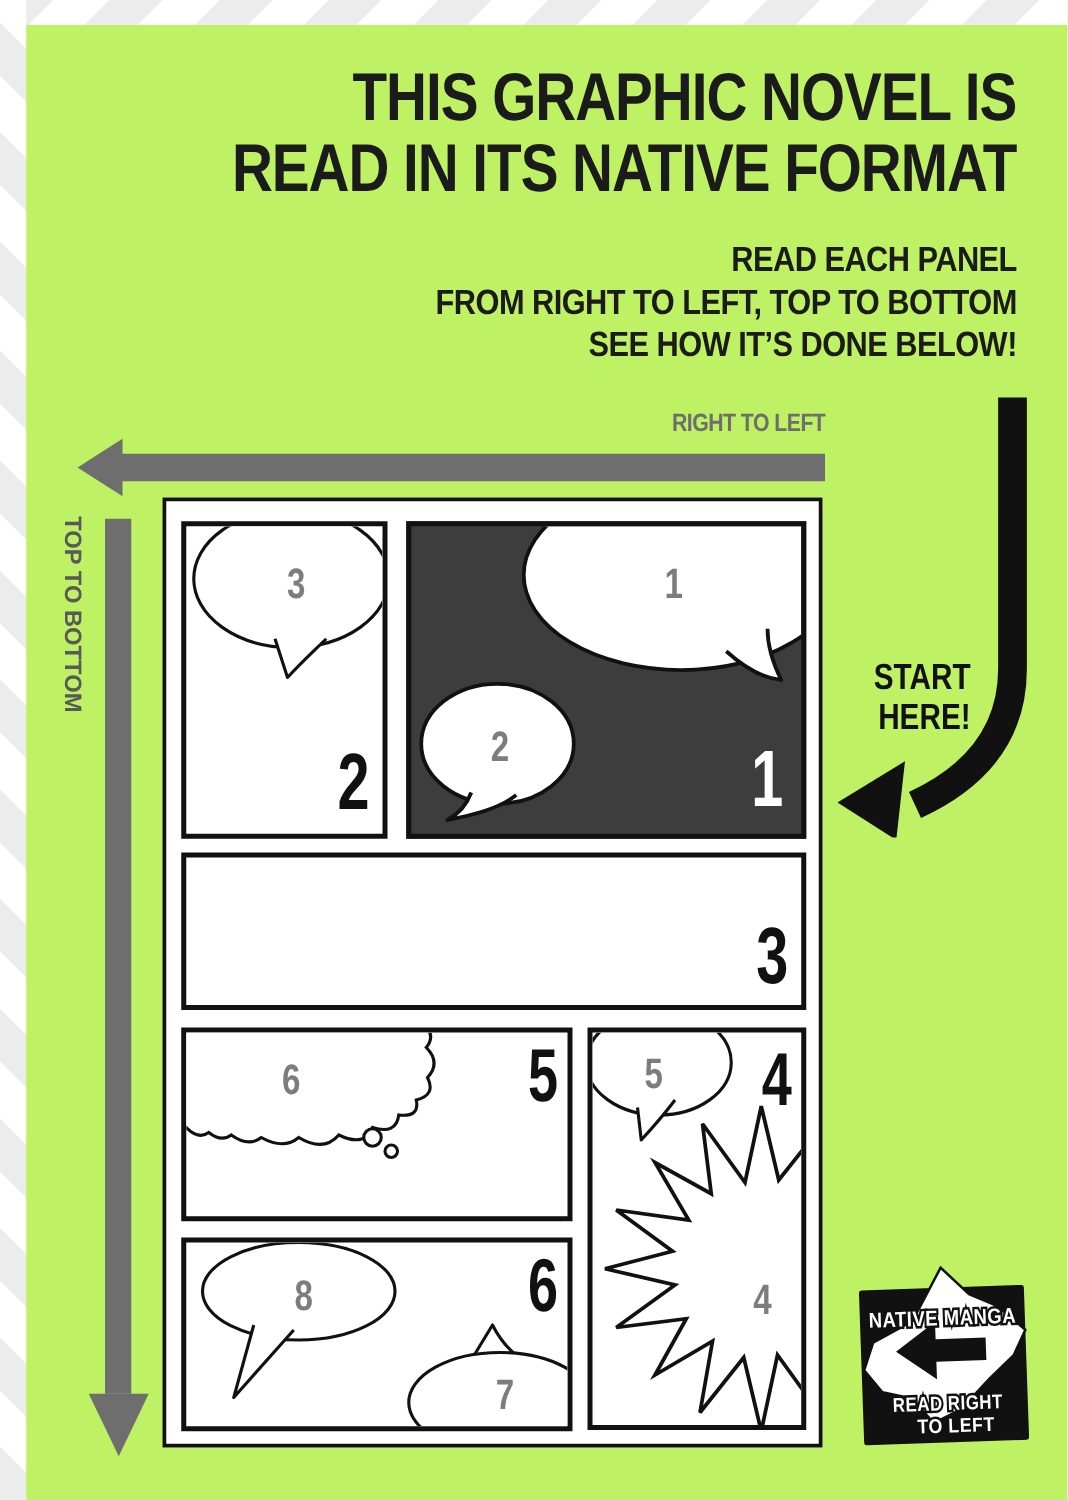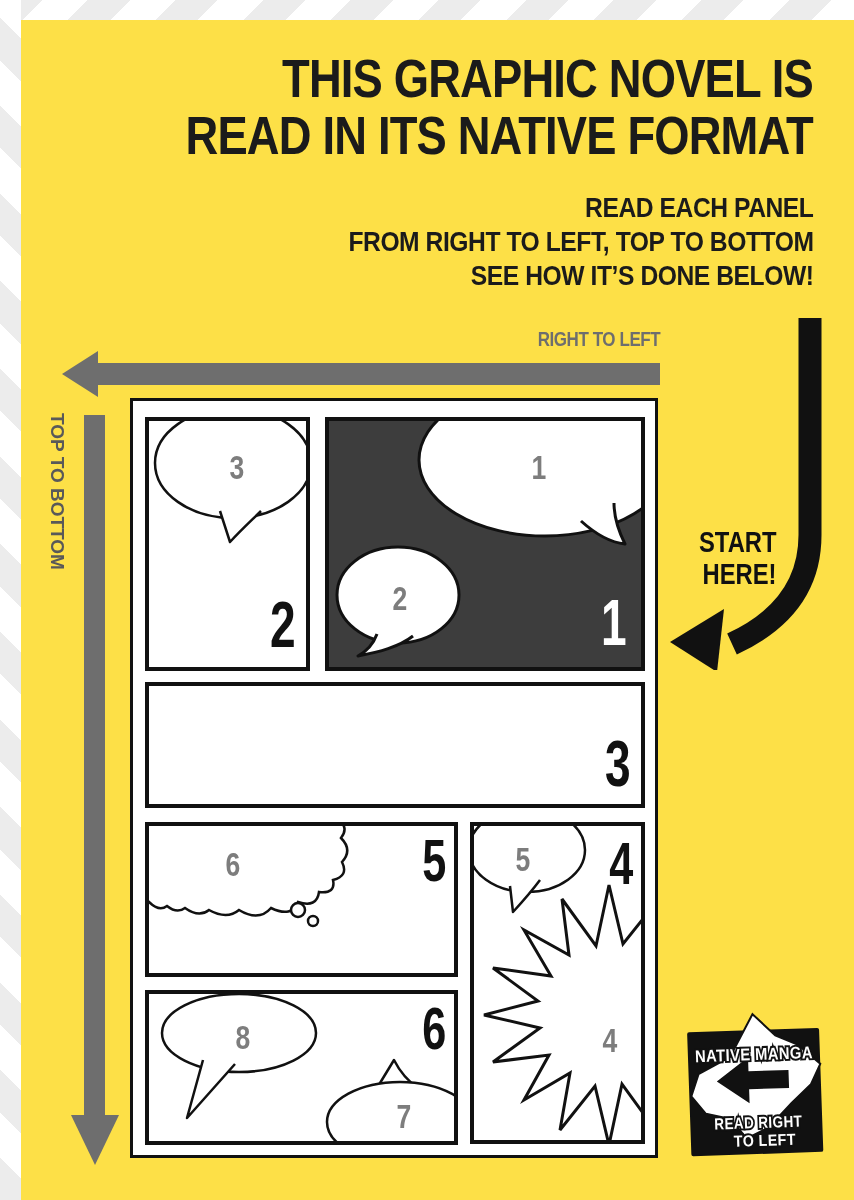--- a/index.html
+++ b/index.html
@@ -1,16 +1,16 @@
 <!DOCTYPE html>
 <html><head>
 <meta charset="utf-8">
 <style>
   html,body{margin:0;padding:0;background:#fff;}
-  .page{position:relative;width:854px;height:1200px;background:#fde047;overflow:hidden;
+  .page{position:relative;width:854px;height:1200px;background:#bef264;overflow:hidden;
         font-family:"Liberation Sans",sans-serif;color:#1b1b1b;}
   
   .stripe-top{position:absolute;left:0;top:0;width:854px;height:20px;
     background:repeating-linear-gradient(135deg,#ececec 0 30px,#ffffff 30px 62px);}
   .stripe-left{position:absolute;left:0;top:0;width:21px;height:1200px;
     background:repeating-linear-gradient(45deg,#ececec 0 30px,#ffffff 30px 62px);}
   
   .title{position:absolute;right:41px;top:50px;text-align:right;font-weight:bold;
     color:#1b1b1b;transform:scaleX(.84);transform-origin:100% 0;white-space:nowrap;}
   .title .ln{display:block;font-size:54px;line-height:57px;letter-spacing:-1px;}

